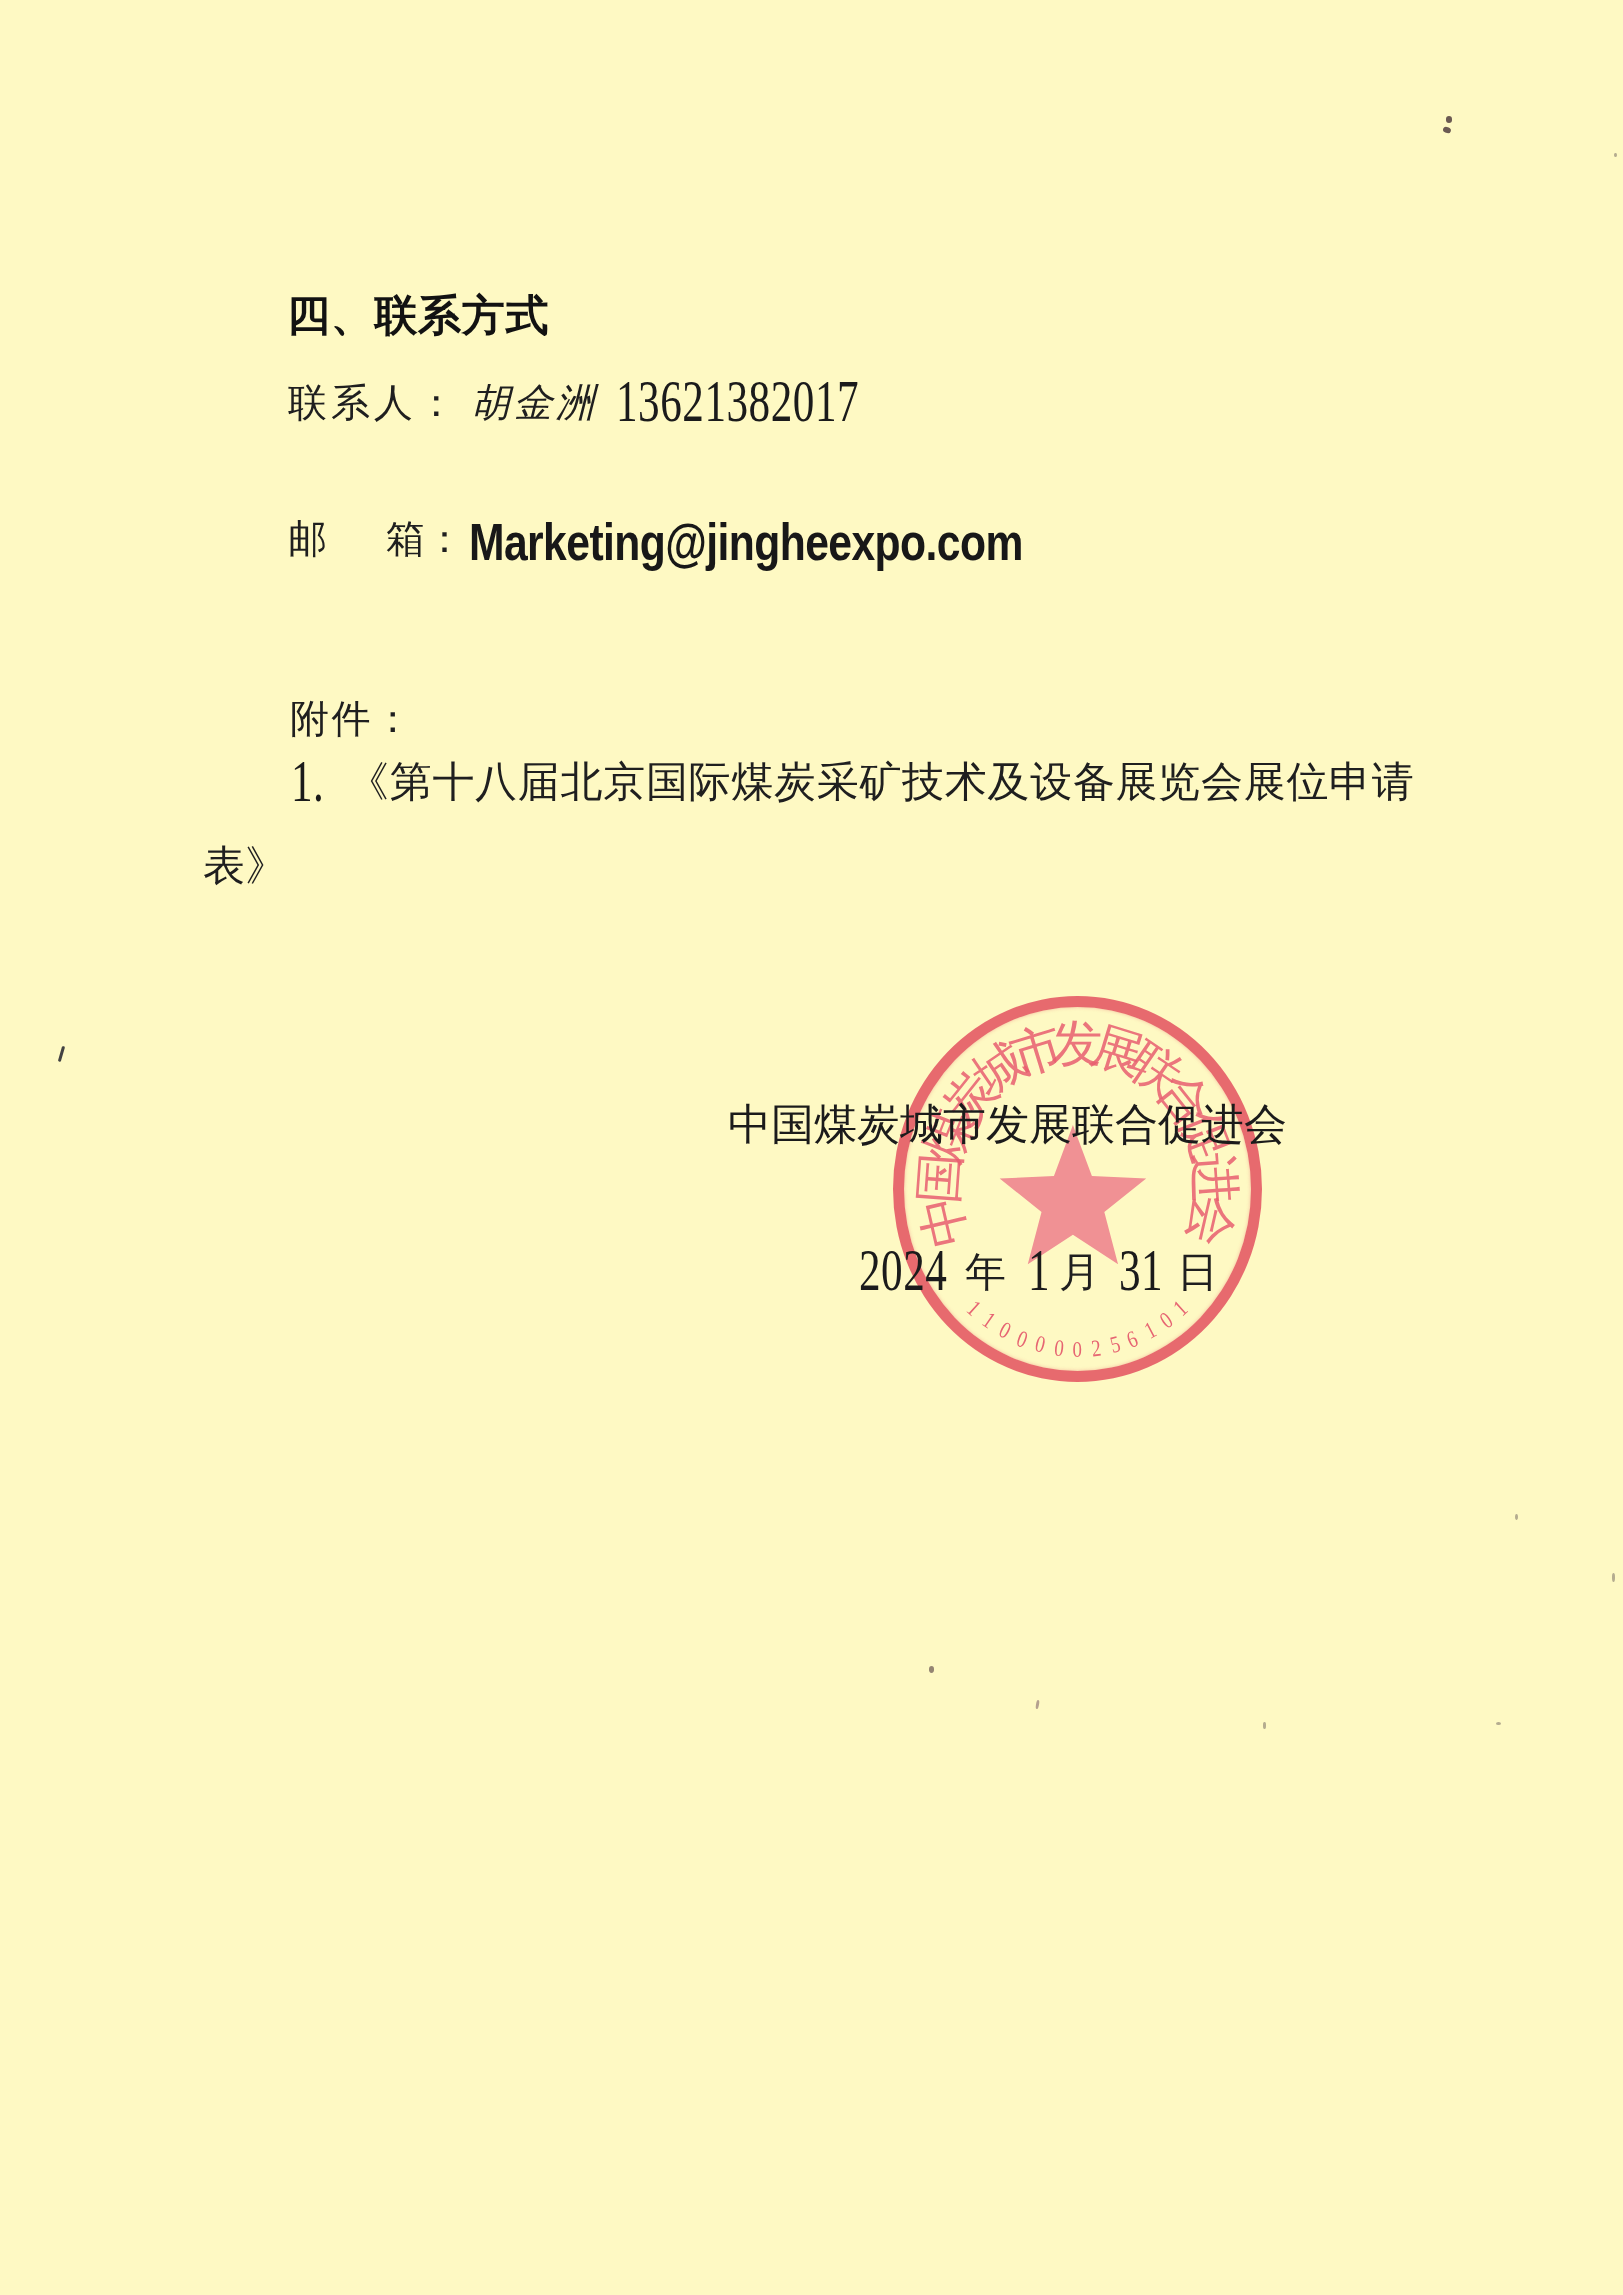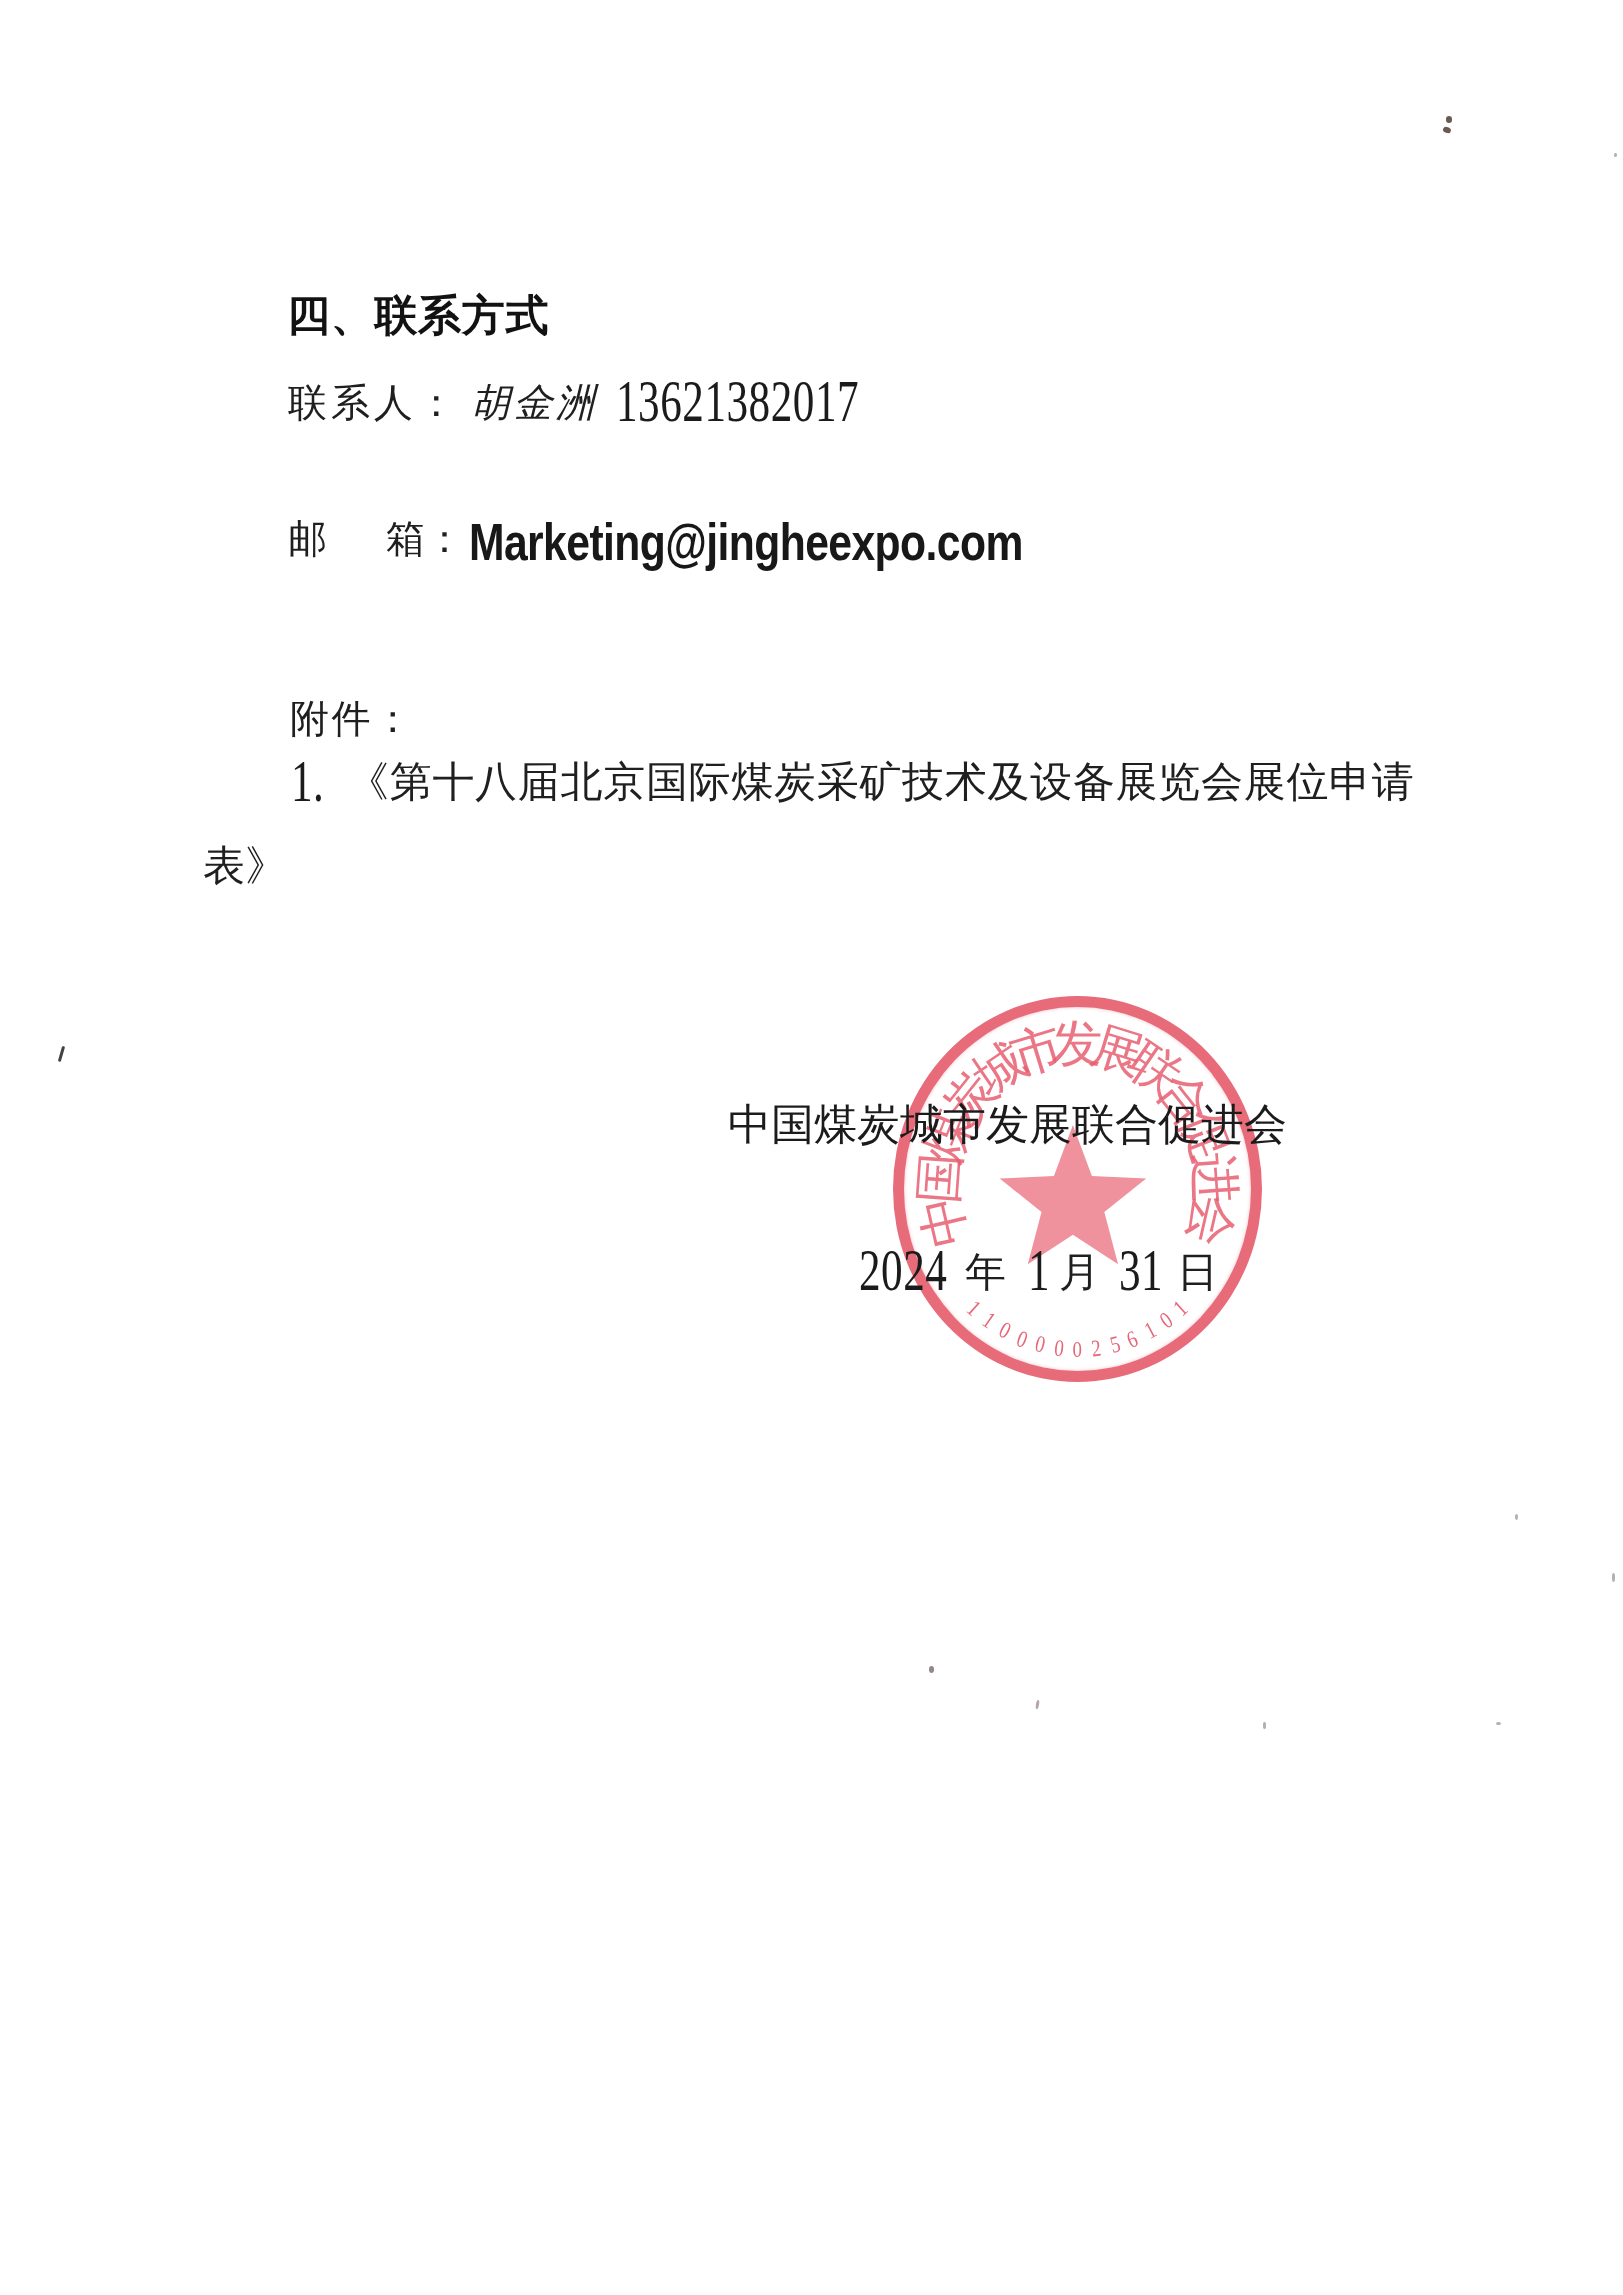--- a/index.html
+++ b/index.html
@@ -1,19 +1,19 @@
 <!DOCTYPE html>
 <html style="font-size:10.5px"><head>
 <meta charset="utf-8">
 <style>
   html,body{margin:0;padding:0;background:#e8e8e8;}
   .page{
     position:relative;
     width:1623px;height:2295px;
-    background:#ffffff;
+    background:#fef9c3;
     overflow:hidden;
     font-family:"Liberation Serif","DejaVu Serif",serif;
     color:#1c1c1c;
   }
   .line{position:absolute;height:41px;}
   .cjk{
     position:absolute;top:1.3px;
     font-size:39px;line-height:1;
     white-space:pre;
     color:#1f1f1f;

